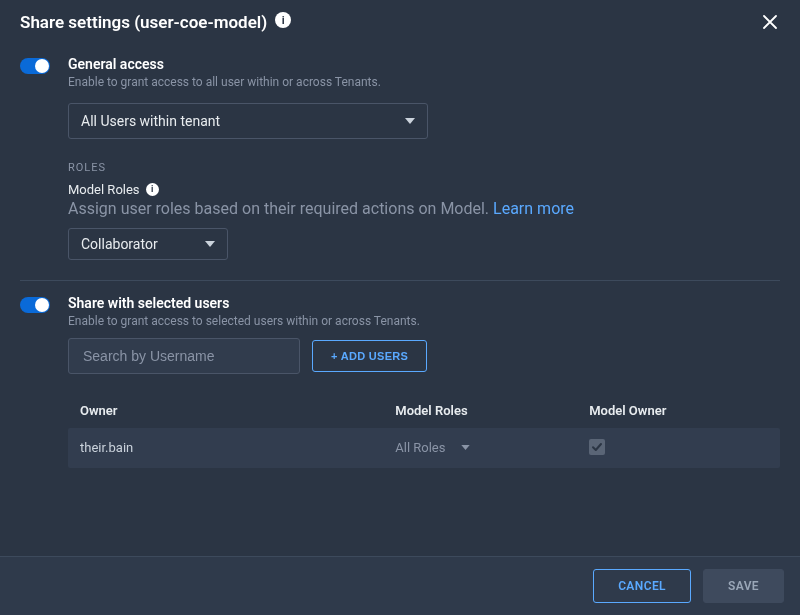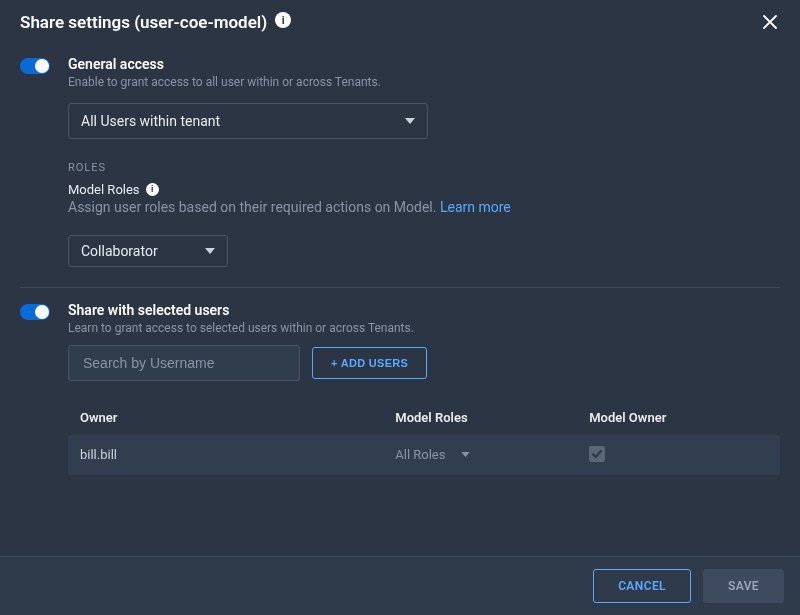--- a/index.html
+++ b/index.html
@@ -46,21 +46,21 @@
   .select{background:transparent;border:1px solid var(--border);border-radius:3px;color:var(--text);height:36px;padding:0 12px;display:flex;align-items:center;justify-content:space-between;cursor:pointer;}
   .select .caret{margin-left:10px;}
   .caret svg{display:block;}
   .input{background:var(--bg-input);border:1px solid var(--border);border-radius:3px;color:var(--text);height:36px;padding:0 12px;display:flex;align-items:center;}
   .input input{background:transparent;border:0;outline:none;color:var(--text);font-size:14px;width:100%;}
   .input input::placeholder{color:var(--text-dim);}
 
   .subhead{font-size:11px;letter-spacing:1px;color:var(--text-dim);margin:22px 0 8px 0;text-transform:uppercase;}
   .label-row{display:flex;align-items:center;gap:6px;margin-bottom:2px;}
   .label-row .lbl{font-size:13px;color:#e8ecef;}
-  .help{font-size:14px;color:var(--text-dim);margin-bottom:20px;}
+  .help{font-size:16px;color:var(--text-dim);margin-bottom:10px;}
   .help a{color:var(--accent-light);text-decoration:none;}
 
   
   .users-toolbar{display:flex;align-items:center;justify-content:flex-start;margin-top:10px;gap:12px;}
   .search-wrap{width:232px;}
   .add-btn{border:1px solid var(--accent-light);color:var(--accent-light);background:transparent;font-size:11px;font-weight:600;letter-spacing:.3px;padding:0 18px;height:32px;border-radius:3px;cursor:pointer;}
 
   
   .table{margin-top:20px;}
   .thead,.trow{display:grid;grid-template-columns:2fr 1.2fr 1fr 0.1fr;align-items:center;gap:12px;padding:0 12px;}
@@ -136,38 +136,38 @@
   </div>
 
   <div class="divider"></div>
 
   <div class="section">
     <div class="toggle">
         <div class="knob"></div>
       </div>
     <div class="section-content">
       <div class="section-title">Share with selected users</div>
-      <div class="section-sub">Learn to grant access to selected users within or across Tenants.</div>
+      <div class="section-sub">Enable to grant access to selected users within or across Tenants.</div>
 
       <div class="users-toolbar">
         <div class="input search-wrap">
           <input type="text" placeholder="Search by Username" style="">
         </div>
         <button class="add-btn">+ ADD USERS</button>
       </div>
 
       <div class="table">
         <div class="thead">
           <div>Owner</div>
           <div>Model Roles</div>
           <div>Model Owner</div>
           <div></div>
         </div>
         <div class="trow">
-          <div class="cell">bill.bill</div>
+          <div class="cell">their.bain</div>
           <div class="cell">
             <span class="role-pill">
               <span>All Roles</span>
               <span class="caret">
                 <svg width="9" height="5" viewBox="0 0 10 6">
                     <path d="M0 0 L5 6 L10 0 Z" fill="#8a94a6"></path>
                   </svg>
               </span>
             </span>
           </div>

